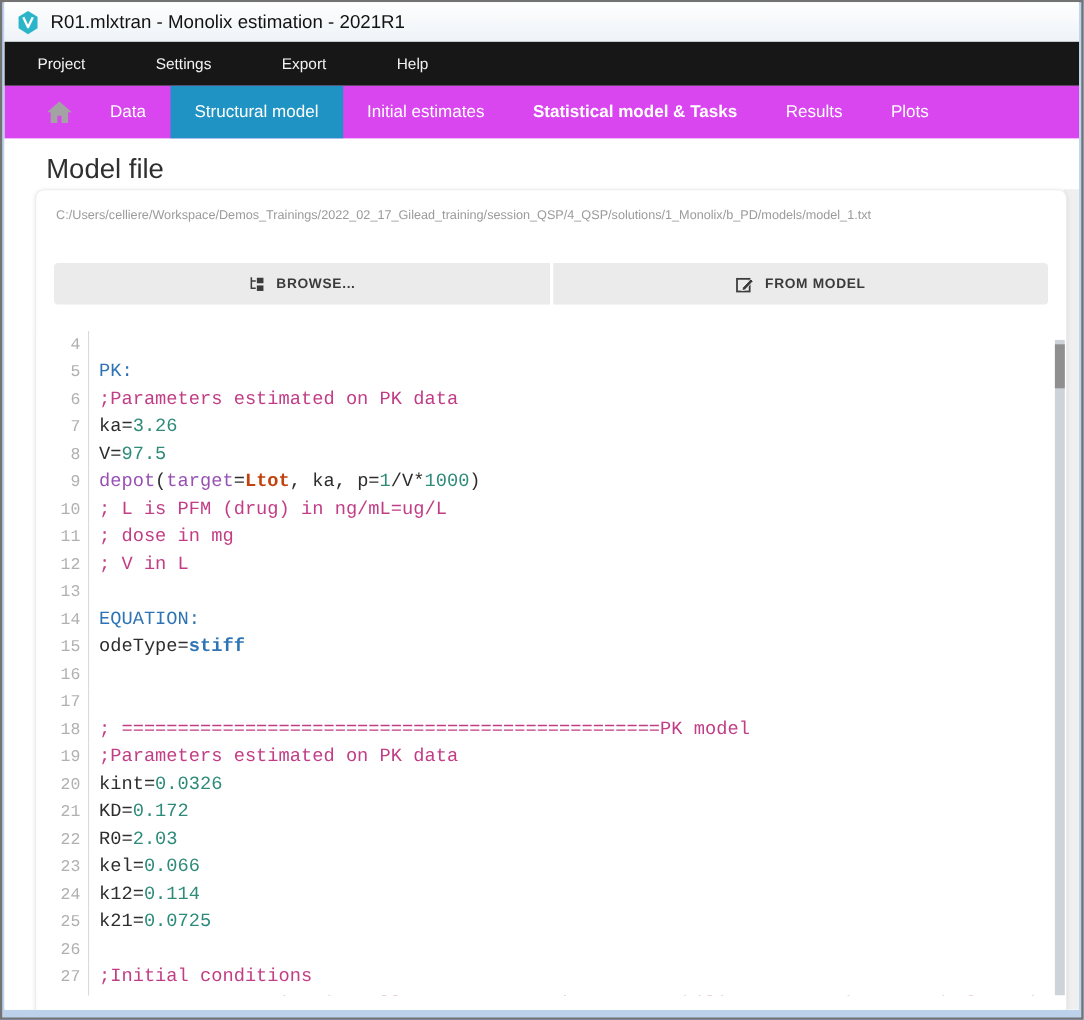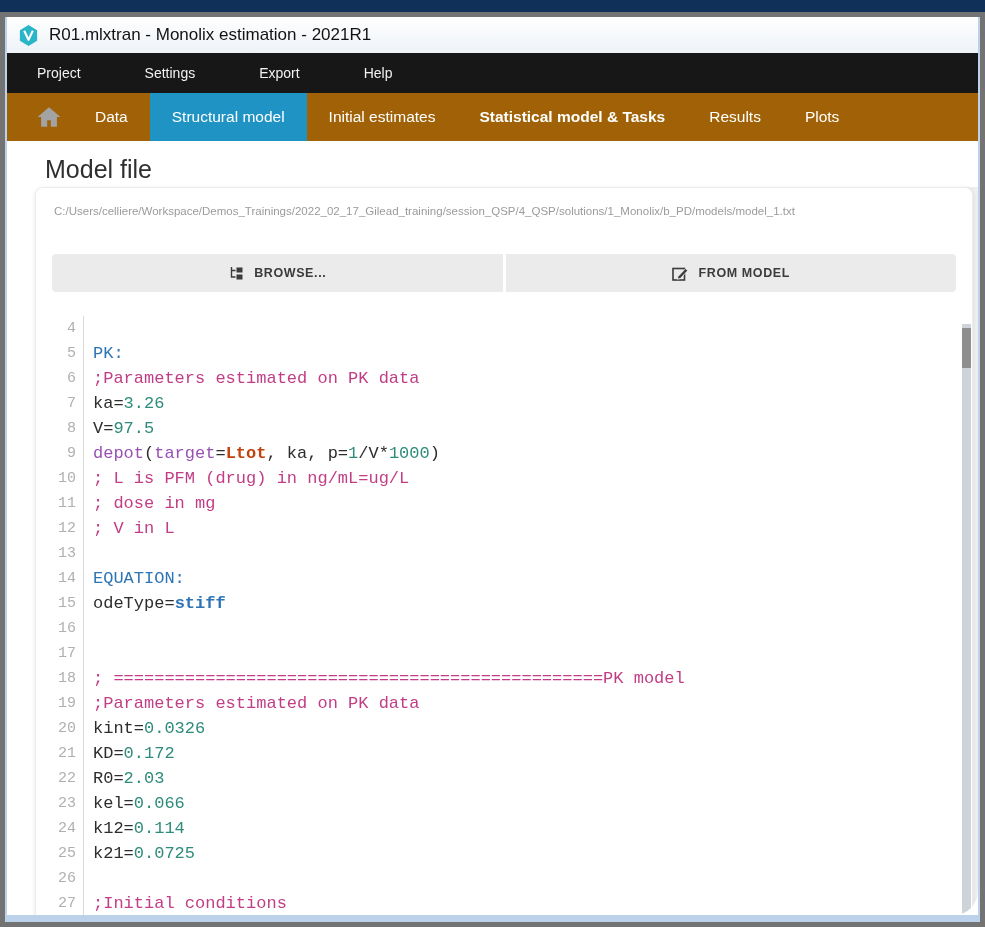--- a/index.html
+++ b/index.html
@@ -3,24 +3,23 @@
 <meta charset="utf-8">
 <style>
   html,body{margin:0;padding:0;}
   body{
     width:985px;height:927px;position:relative;overflow:hidden;
     background:#10305a;
     font-family:"Liberation Sans", sans-serif;
   }
   .frame{
     position:absolute;inset:0;box-sizing:border-box;
-    border:5px solid #737373;
+    border:2px solid #737373;
     background:#bcd2ea;
     padding:0 2px 7px 2px;
-    margin-top:12px;
   }
   .window{
     height:100%;display:flex;flex-direction:column;background:#fff;overflow:hidden;
   }
   
   .titlebar{
     height:36px;flex:none;display:flex;align-items:center;gap:9px;
     padding-left:10px;
     background:linear-gradient(#fefefe,#eef3f8);
     font-size:17px;color:#121212;
@@ -28,30 +27,30 @@
   .app-icon{width:23px;height:23px;display:inline-flex;flex:none;}
   
   .menubar{
     height:40px;flex:none;display:flex;align-items:center;gap:64px;
     padding-left:30px;background:#171717;
   }
   .menu-item{color:#f2f2f2;font-size:14px;cursor:pointer;}
   
   .tabbar{
     height:48px;flex:none;display:flex;align-items:stretch;
-    padding-left:18px;background:#a16207;
+    padding-left:26px;background:#d946ef;
   }
   .home-tab{width:48px;display:flex;align-items:center;justify-content:center;cursor:pointer;}
   .tab{
     padding:0 22px;line-height:48px;font-size:15.5px;color:#fff;cursor:pointer;white-space:nowrap;
   }
   .tab.active{background:#1f93c4;}
   .tab.bold{font-weight:bold;}
   
-  .content{flex:1;position:relative;background:#fff;overflow:hidden;border-radius:24px;}
+  .content{flex:1;position:relative;background:#fff;overflow:hidden;}
   .side-strip{position:absolute;right:0;top:46px;bottom:0;width:14px;background:#efefef;}
   h1.page-title{
     margin:12px 0 0 38px;font-size:25px;line-height:32px;font-weight:400;color:#2f2f2f;
   }
   .card{
     position:relative;margin:2px 0 0 28px;width:938px;height:760px;
     background:#fff;border:1px solid #ececec;border-radius:8px;
     box-shadow:0 1px 5px rgba(0,0,0,0.09);
     box-sizing:border-box;padding-top:16px;overflow:hidden;
   }

